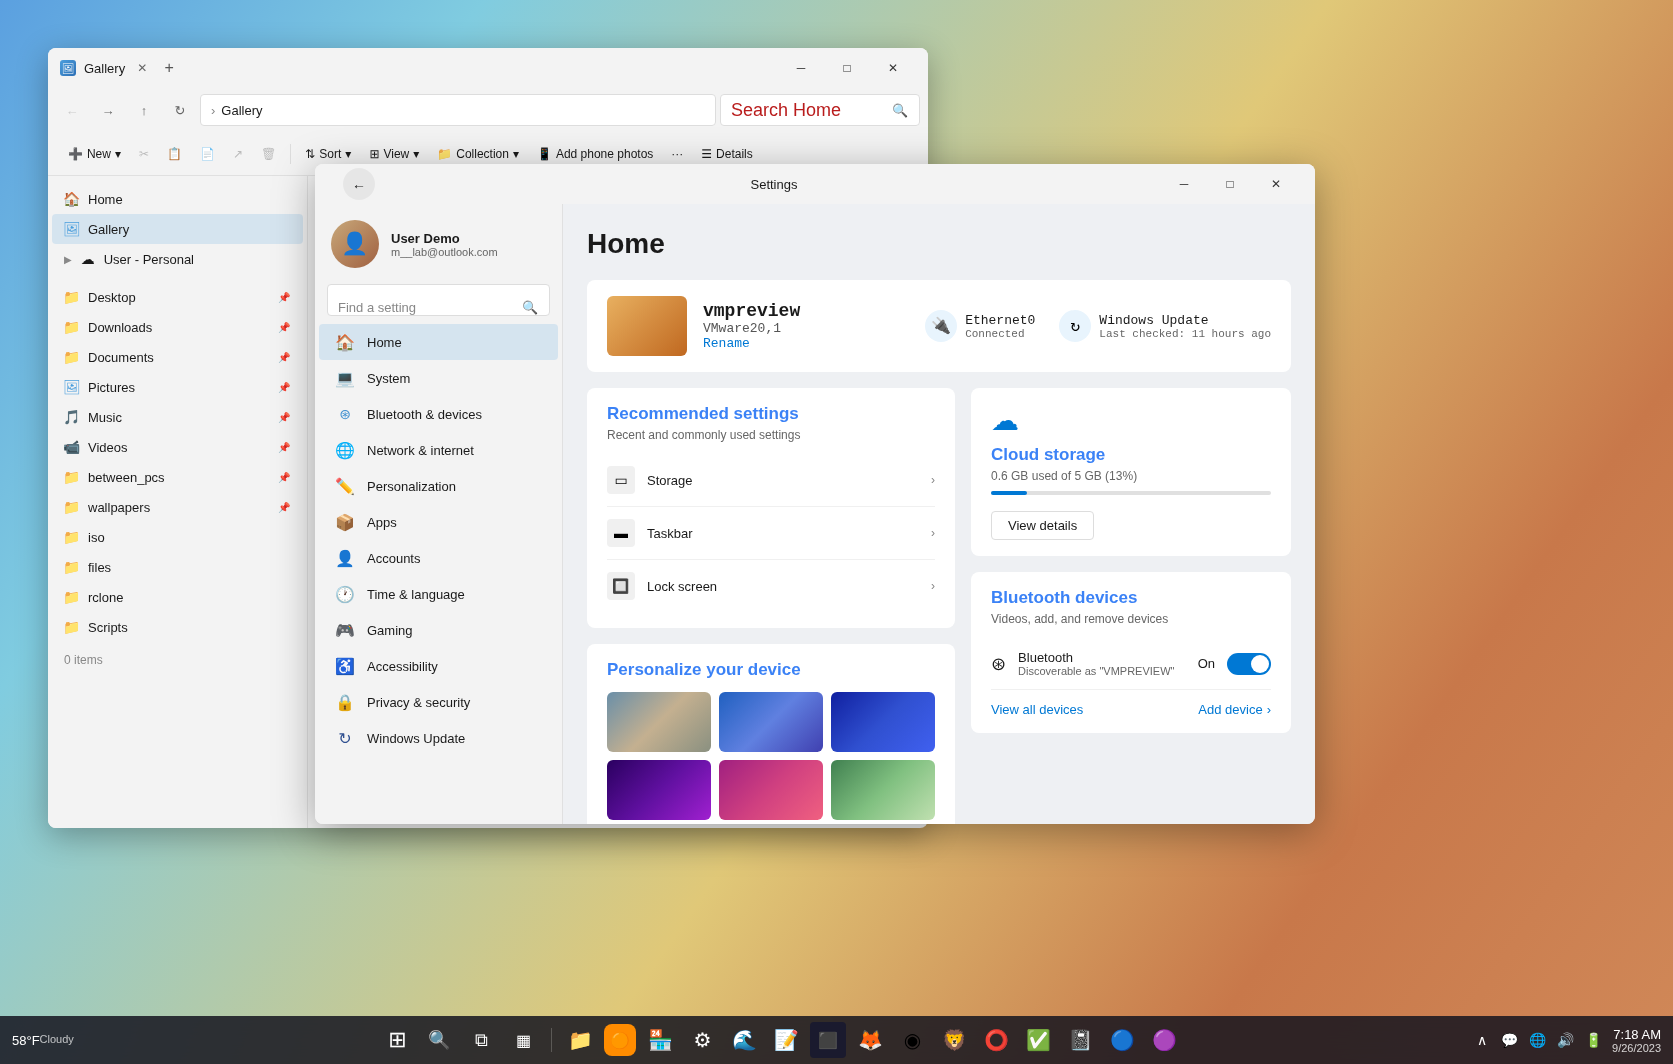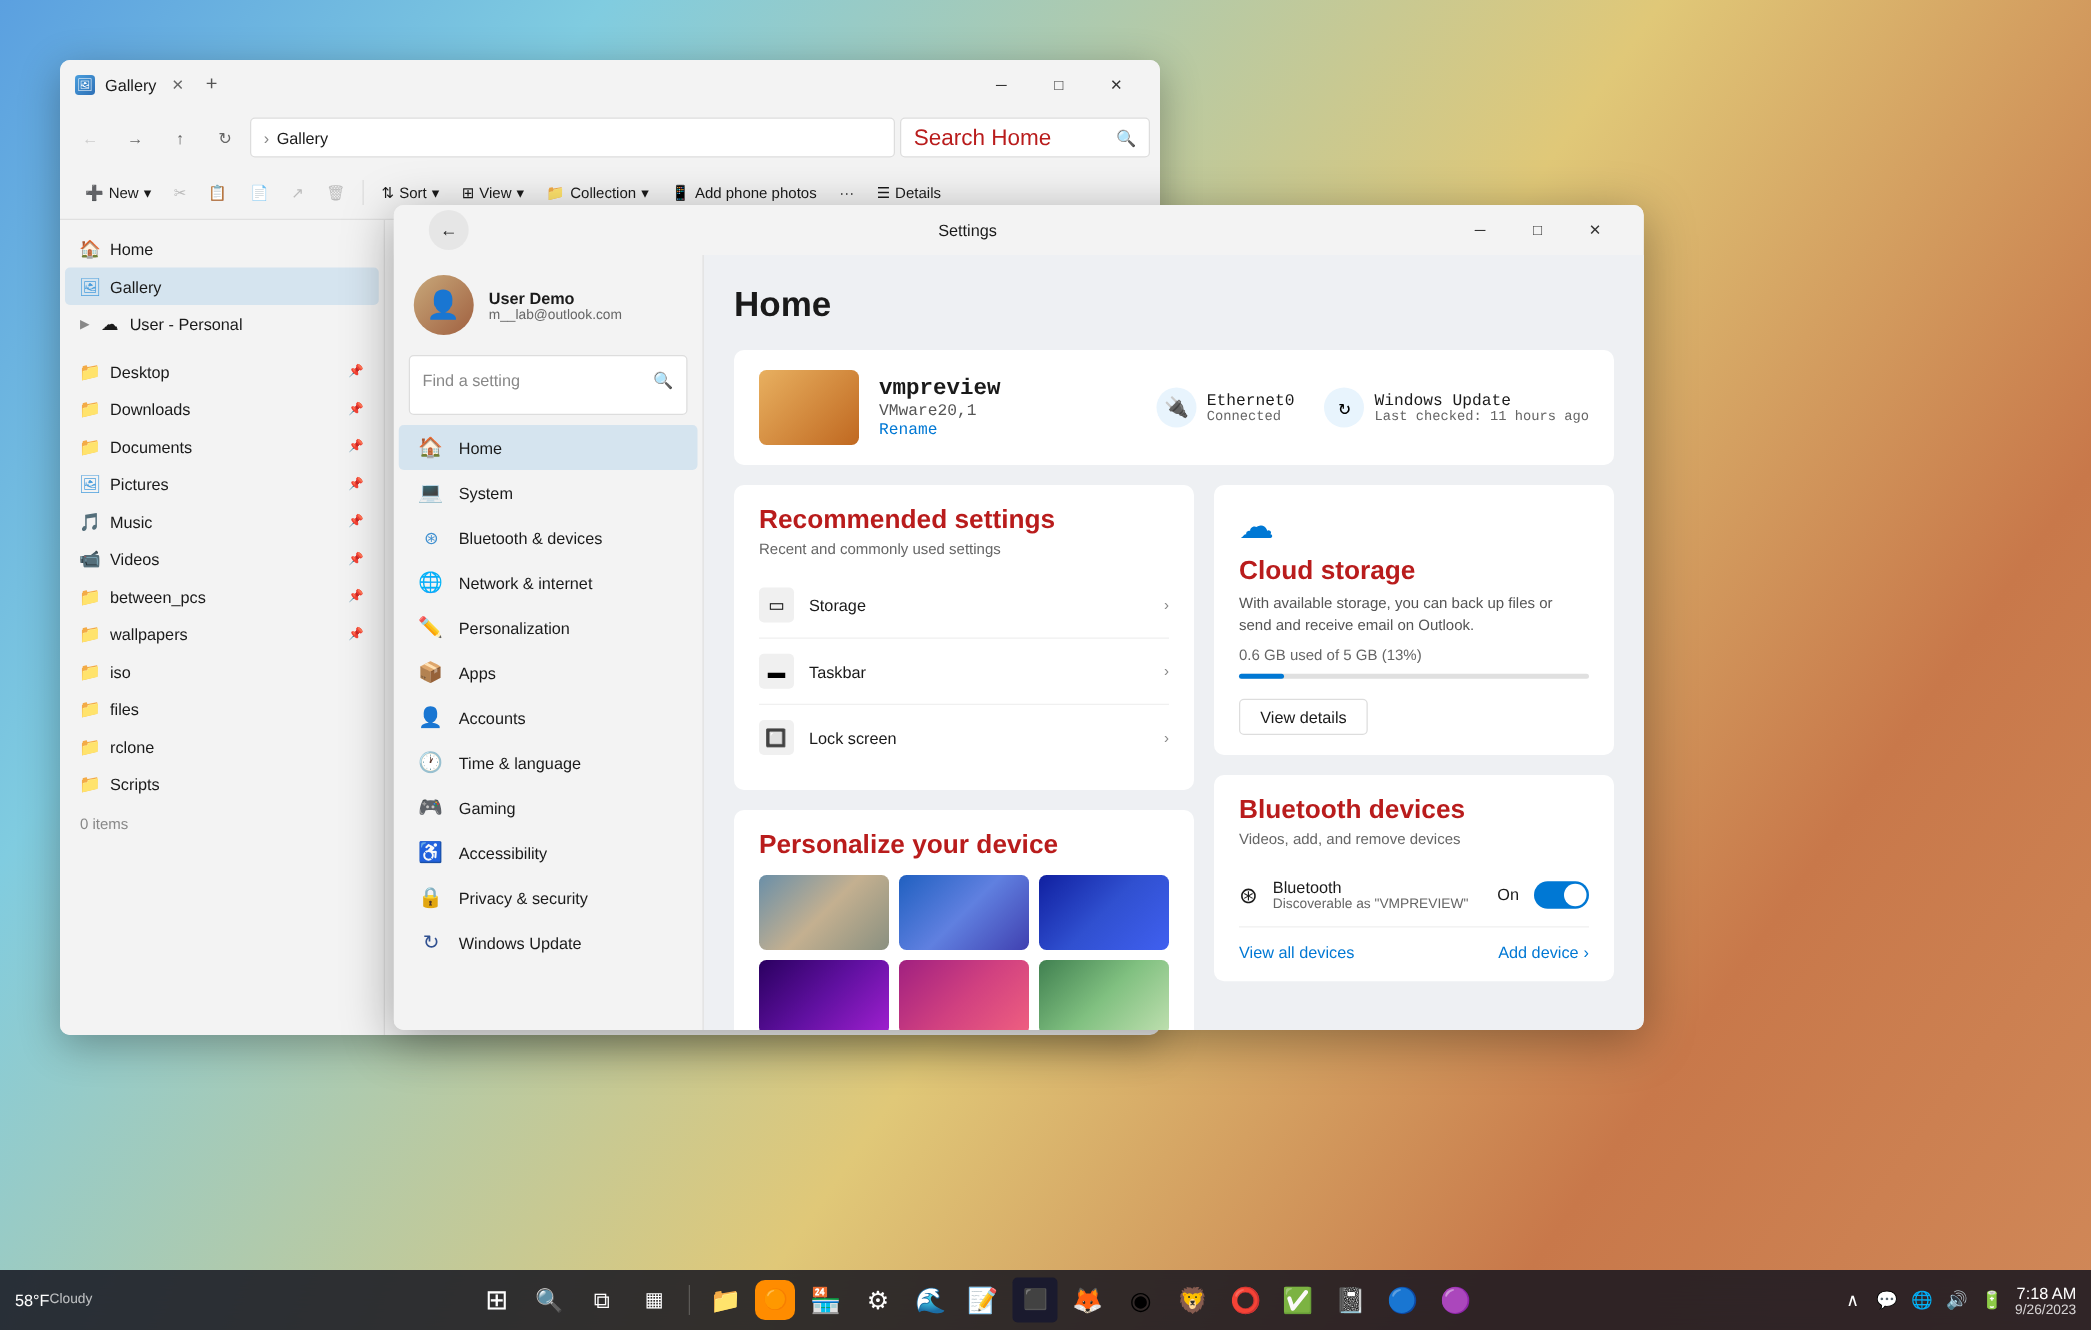--- a/index.html
+++ b/index.html
@@ -210,26 +210,26 @@
       display: flex; align-items: center; justify-content: center;
       font-size: 22px; color: white;
       flex-shrink: 0;
     }
     .user-info { flex: 1; }
     .user-name { font-size: 13px; font-weight: 600; color: #1a1a1a; }
     .user-email { font-size: 11px; color: #666; }
 
     .settings-search {
       margin: 0 12px 8px;
-      height: 48px;
+      height: 32px;
       background: white;
       border: 1px solid #ddd;
       border-radius: 4px;
-      display: flex; align-items: flex-start;
-      padding: 12px 10px; gap: 6px;
+      display: flex; align-items: flex-end;
+      padding: 0 10px; gap: 6px;
       font-size: 13px; color: #888;
     }
 
     .settings-nav-item {
       display: flex; align-items: center;
       padding: 6px 16px;
       cursor: pointer;
       font-size: 13px; color: #1a1a1a;
       border-radius: 4px; margin: 0 4px;
       gap: 12px;
@@ -307,21 +307,21 @@
     .settings-left-col { flex: 1; display: flex; flex-direction: column; gap: 16px; }
     .settings-right-col { width: 320px; flex-shrink: 0; display: flex; flex-direction: column; gap: 16px; }
 
     
     .settings-card {
       background: white;
       border-radius: 8px;
       padding: 16px 20px;
     }
     .card-title {
-      font-size: 21px; font-weight: 600; color: #b91c1c;
+      font-size: 17px; font-weight: 600; color: #3b82f6;
       margin-bottom: 4px;
     }
     .card-subtitle {
       font-size: 12px; color: #666;
       margin-bottom: 12px;
     }
 
     .settings-list-item {
       display: flex; align-items: center;
       padding: 12px 0;
@@ -796,21 +796,20 @@
                 <div class="wallpaper-thumb wp6"></div>
               </div>
             </div>
           </div>
 
           <div class="settings-right-col">
 
             <div class="settings-card">
               <div class="cloud-icon-large">☁</div>
               <div class="card-title">Cloud storage</div>
-              <div style="font-size:12px;color:#555;margin-bottom:8px;line-height:1.5;">With available storage, you can back up files or send and receive email on Outlook.</div>
               <div class="storage-text">
                 <span>0.6 GB</span>
                 <span> used of </span>
                 <span>5 GB</span>
                 <span> (</span><span>13%</span><span>)</span>
               </div>
               <div class="storage-bar-bg">
                 <div class="storage-bar-fill" style="width:13%;"></div>
               </div>
               <div class="view-details-btn">View details</div>

